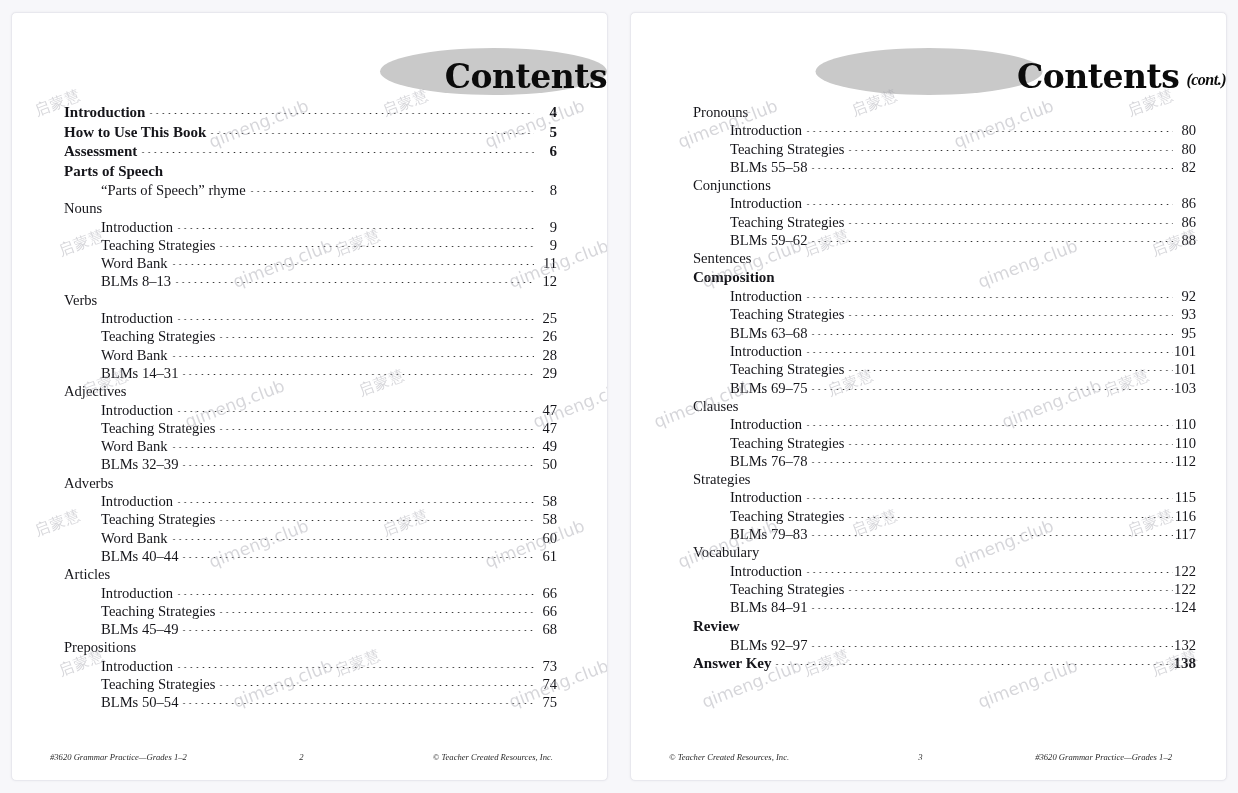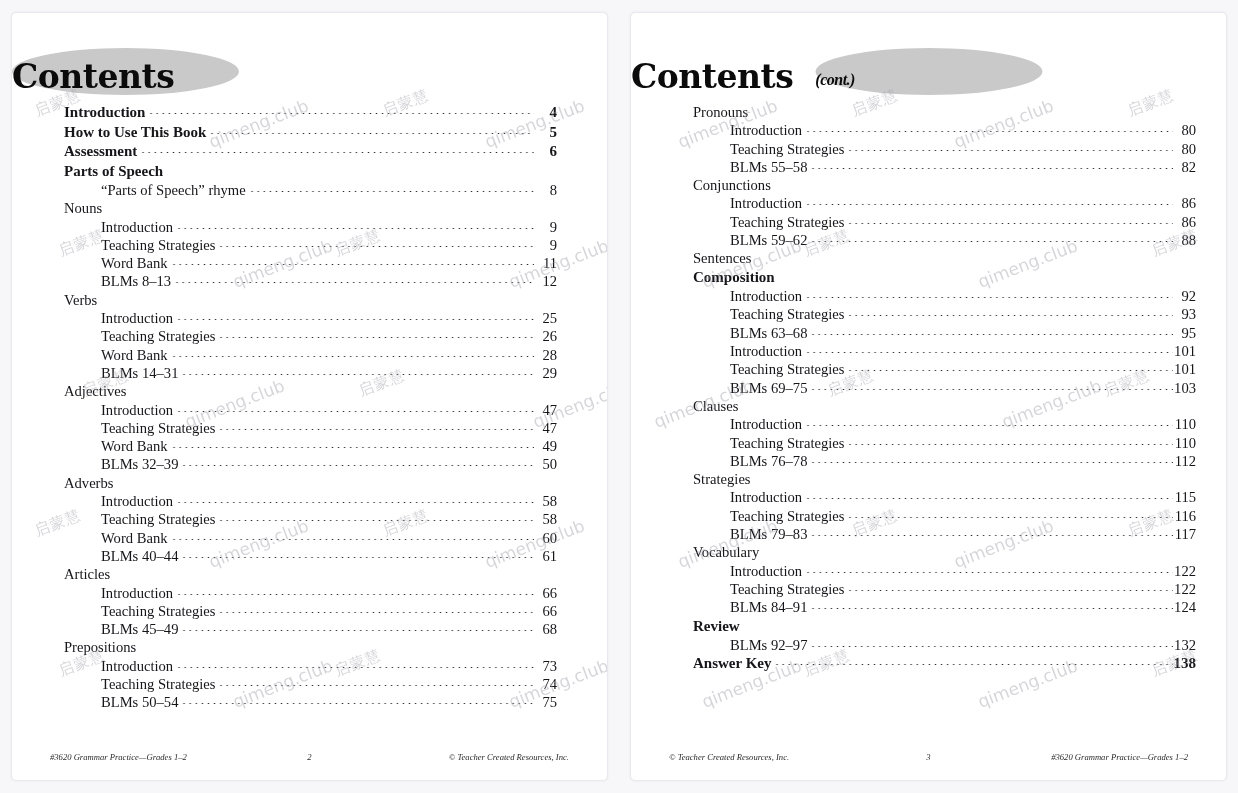--- a/index.html
+++ b/index.html
@@ -36,21 +36,21 @@
   }
   .page.left  { margin-left: 11px; }
   .page.right { margin-right: 11px; }
 
   
   .title-wrap {
     position: relative;
     height: 92px;
     display: flex;
     align-items: center;
-    justify-content: flex-start;
+    justify-content: flex-end;
   }
   .oval {
     position: absolute;
     top: 35px;
     width: 227px;
     height: 47px;
     background: #c9c9c9;
     border-radius: 50%;
   }
   .page.right .oval {
@@ -67,21 +67,21 @@
     font-size: 33px;
     letter-spacing: -0.5px;
     margin-top: 34px;
     white-space: nowrap;
   }
   .title-cont {
     font-size: 16px;
     font-style: italic;
     font-weight: 700;
     font-family: "Liberation Serif", serif;
-    margin-left: 22px;
+    margin-left: 7px;
     vertical-align: 3px;
   }
 
   
   .toc {
     position: relative;
     z-index: 3;
     padding: 0 50px 0 52px;
   }
   .page.right .toc {
@@ -123,21 +123,21 @@
   .lvl-cat .label { font-weight: 400; }
   .lvl-cat { padding-left: 0px; }
   .lvl-item { padding-left: 37px; }
 
   .row.no-leader .leader { background: none; }
 
   
   .footer {
     position: absolute;
     left: 0;
-    right: 0;
+    right: 16px;
     bottom: 18px;
     display: flex;
     align-items: baseline;
     font-size: 8.6px;
     font-style: italic;
     color: #2a2a2a;
     padding: 0 38px;
   }
   .footer .f-left  { flex: 0 0 auto; width: 210px; text-align: left; }
   .footer .f-mid   { flex: 1 1 auto; text-align: center; }

